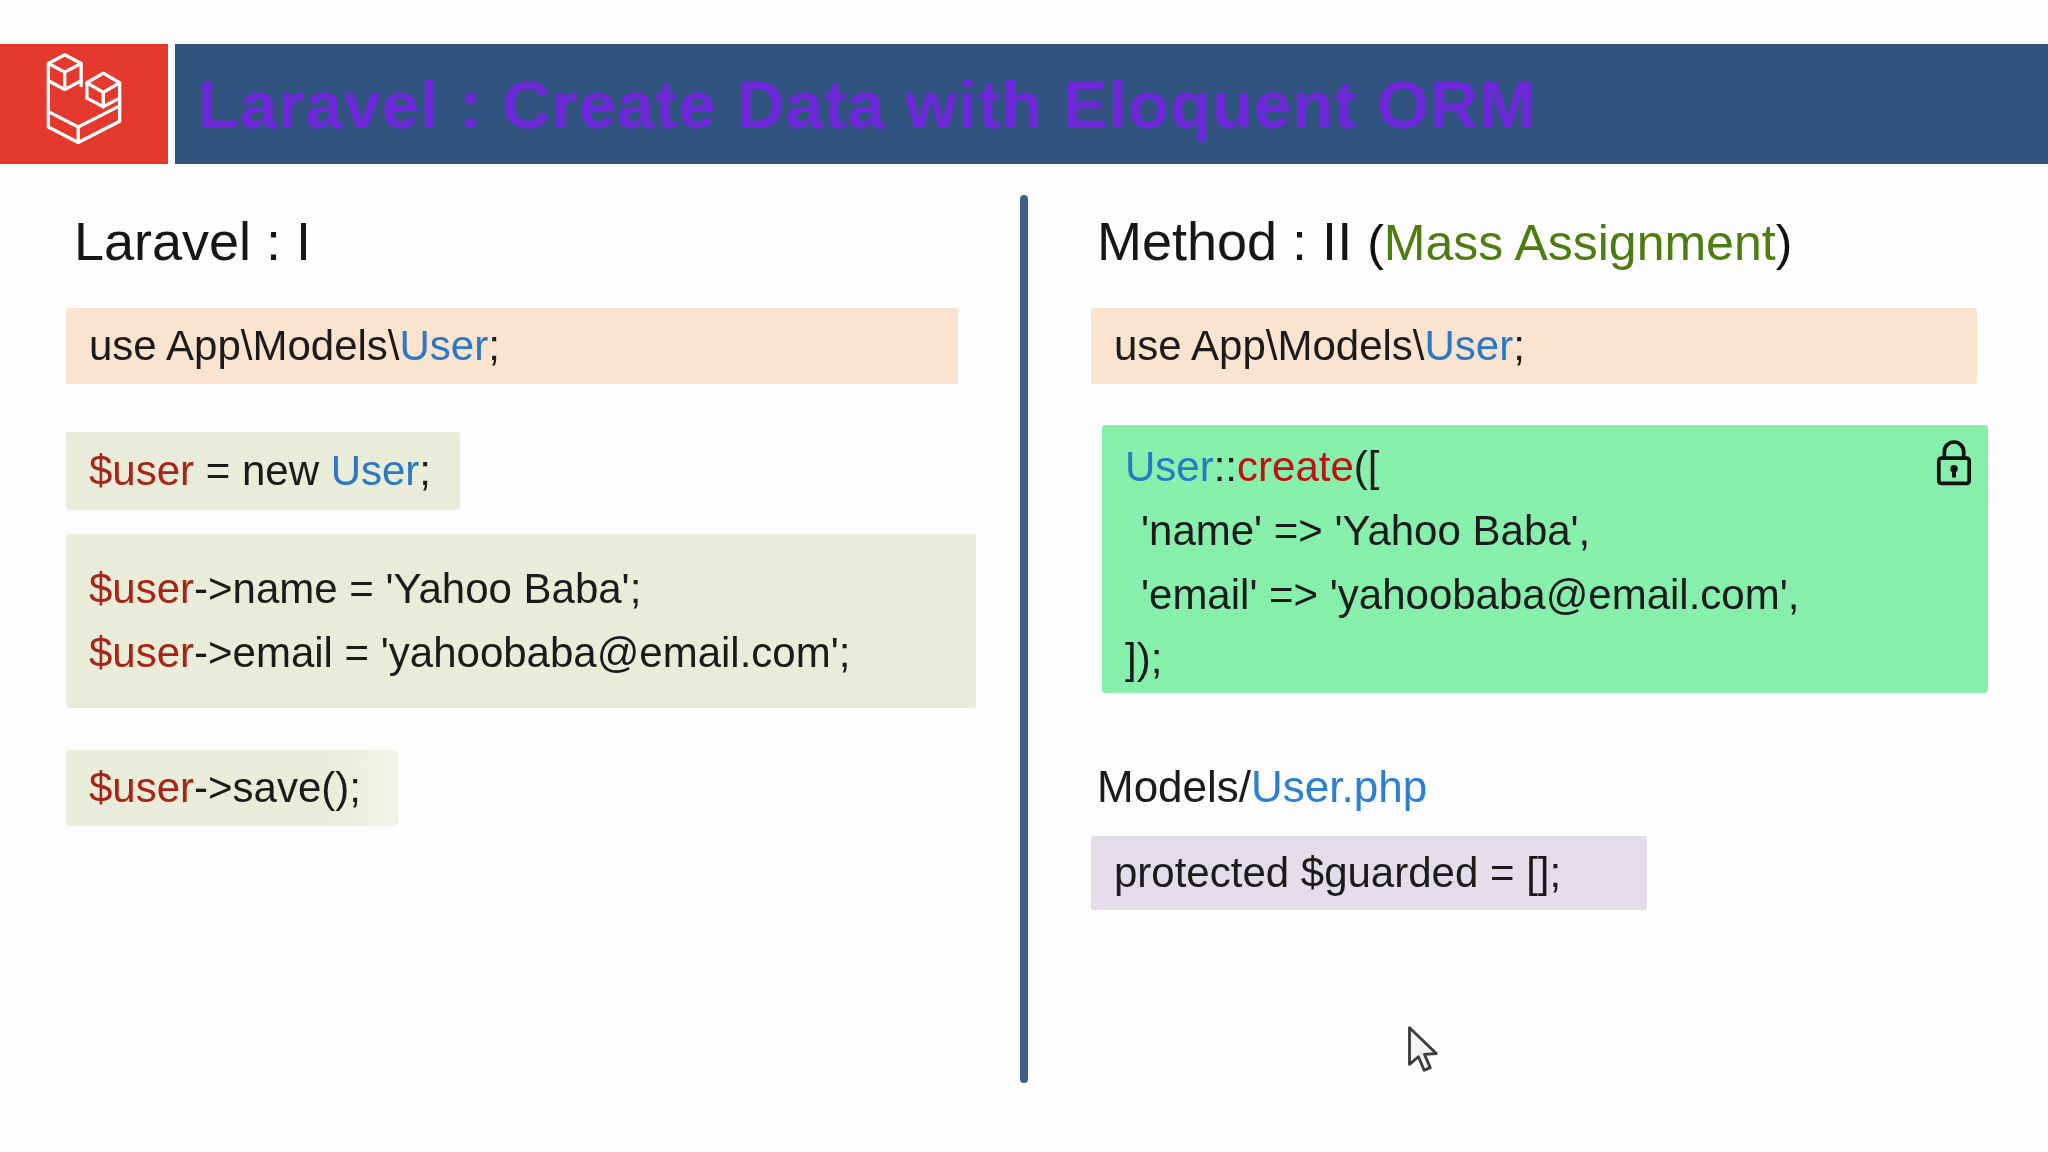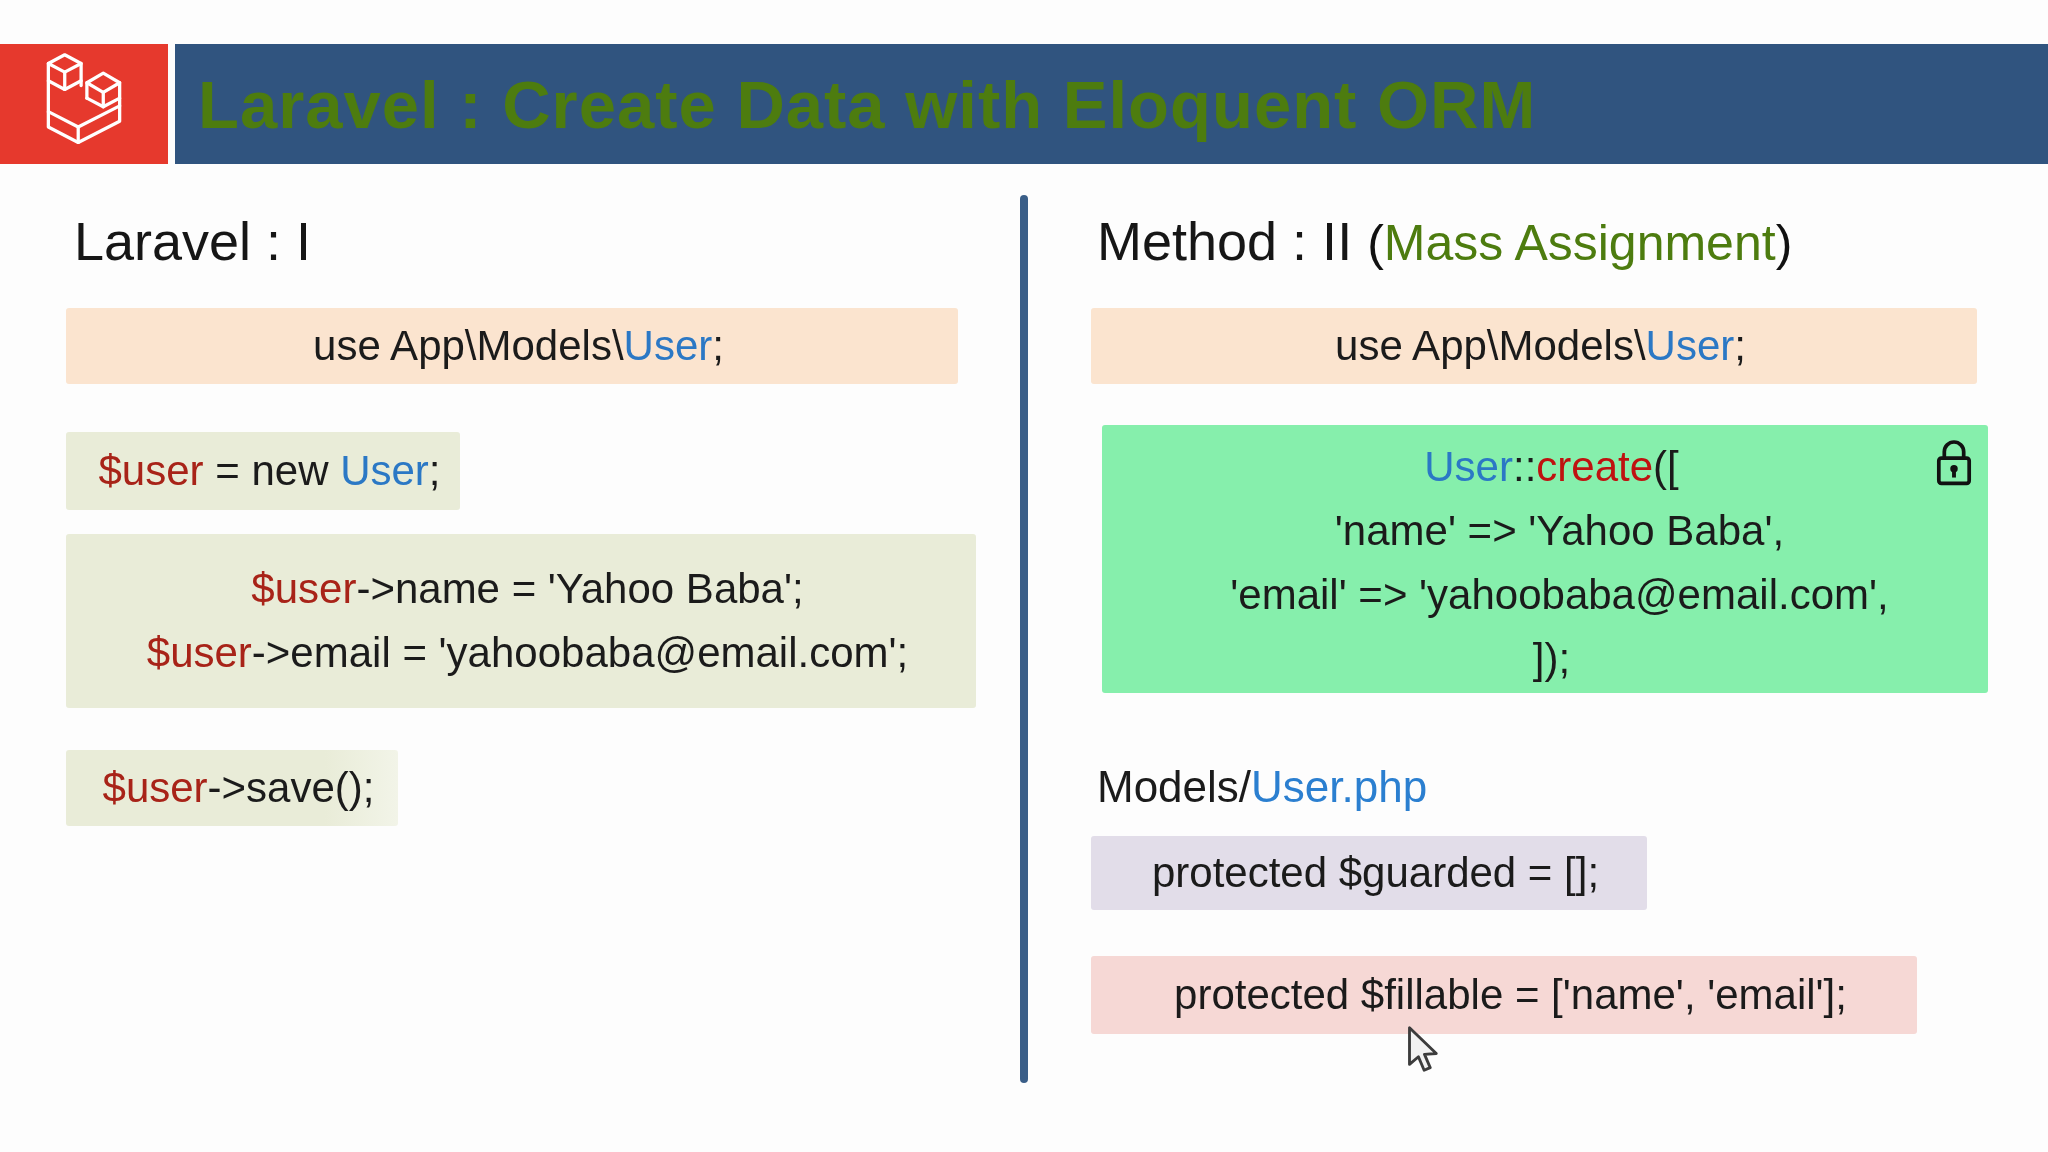--- a/index.html
+++ b/index.html
@@ -23,21 +23,21 @@
     z-index:2;
   }
   .logo-gap{
     position:absolute;left:168px;top:44px;width:7px;height:120px;
     background:#fdfdfd;z-index:2;
   }
   .logo-box svg{width:112px;height:106px;}
   .page-title{
     position:absolute;left:198px;top:44px;height:120px;right:0;
     display:flex;align-items:center;
-    font-size:67px;font-weight:bold;color:#4d7c0f;
+    font-size:67px;font-weight:bold;color:#6d28d9;
     letter-spacing:1px;
     z-index:3;
   }
   
   .divider{
     position:absolute;left:1020px;top:195px;width:8px;height:888px;
     background:#3a5e88;border-radius:4px;
   }
   
   .method-heading{
@@ -48,21 +48,20 @@
   .method-heading.left{left:74px;}
   .method-heading.right{left:1097px;}
   .annotation-group{font-size:50px;}
   .annotation-paren{color:#111111;}
   .annotation-text{color:#4d7c0f;}
   
   .code-block{
     position:absolute;
     display:flex;flex-direction:column;justify-content:center;
     border-radius:3px;
-    text-align:center;
   }
   .code-line{
     white-space:pre;
     font-size:42px;line-height:64px;color:#1b1b1b;
   }
   .pad{padding-left:23px;padding-right:10px;}
   .tok-red{color:#a82318;}
   .tok-blue{color:#2b78c5;}
   .tok-create{color:#bf1210;}
   .tok-black{color:#1b1b1b;}
@@ -168,23 +167,20 @@
     <div class="code-line pad indent">'email' =&gt; 'yahoobaba@email.com',</div>
     <div class="code-line pad">]);</div>
   </div>
 
   <div class="model-label"><span class="tok-black">Models/</span><span class="tok-blue">User.php</span></div>
 
   <div class="code-block bg-lavender blk-guarded">
     <div class="code-line pad">protected $guarded = [];</div>
   </div>
 
-  <div class="code-block bg-pink blk-fillable">
-    <div class="code-line pad">protected $fillable = ['name', 'email'];</div>
-  </div>
 
   <div class="cursor-wrap">
     <svg viewBox="0 0 20 28" aria-hidden="true">
       <path d="M3 1 L3 21.5 L8 17.2 L11.2 24.8 L14.6 23.3 L11.4 15.9 L18 15.4 Z" fill="#f2f2f2" stroke="#3c3c3c" stroke-width="1.6" stroke-linejoin="round"></path>
     </svg>
   </div>
 
 </div>
 
 </body></html>

